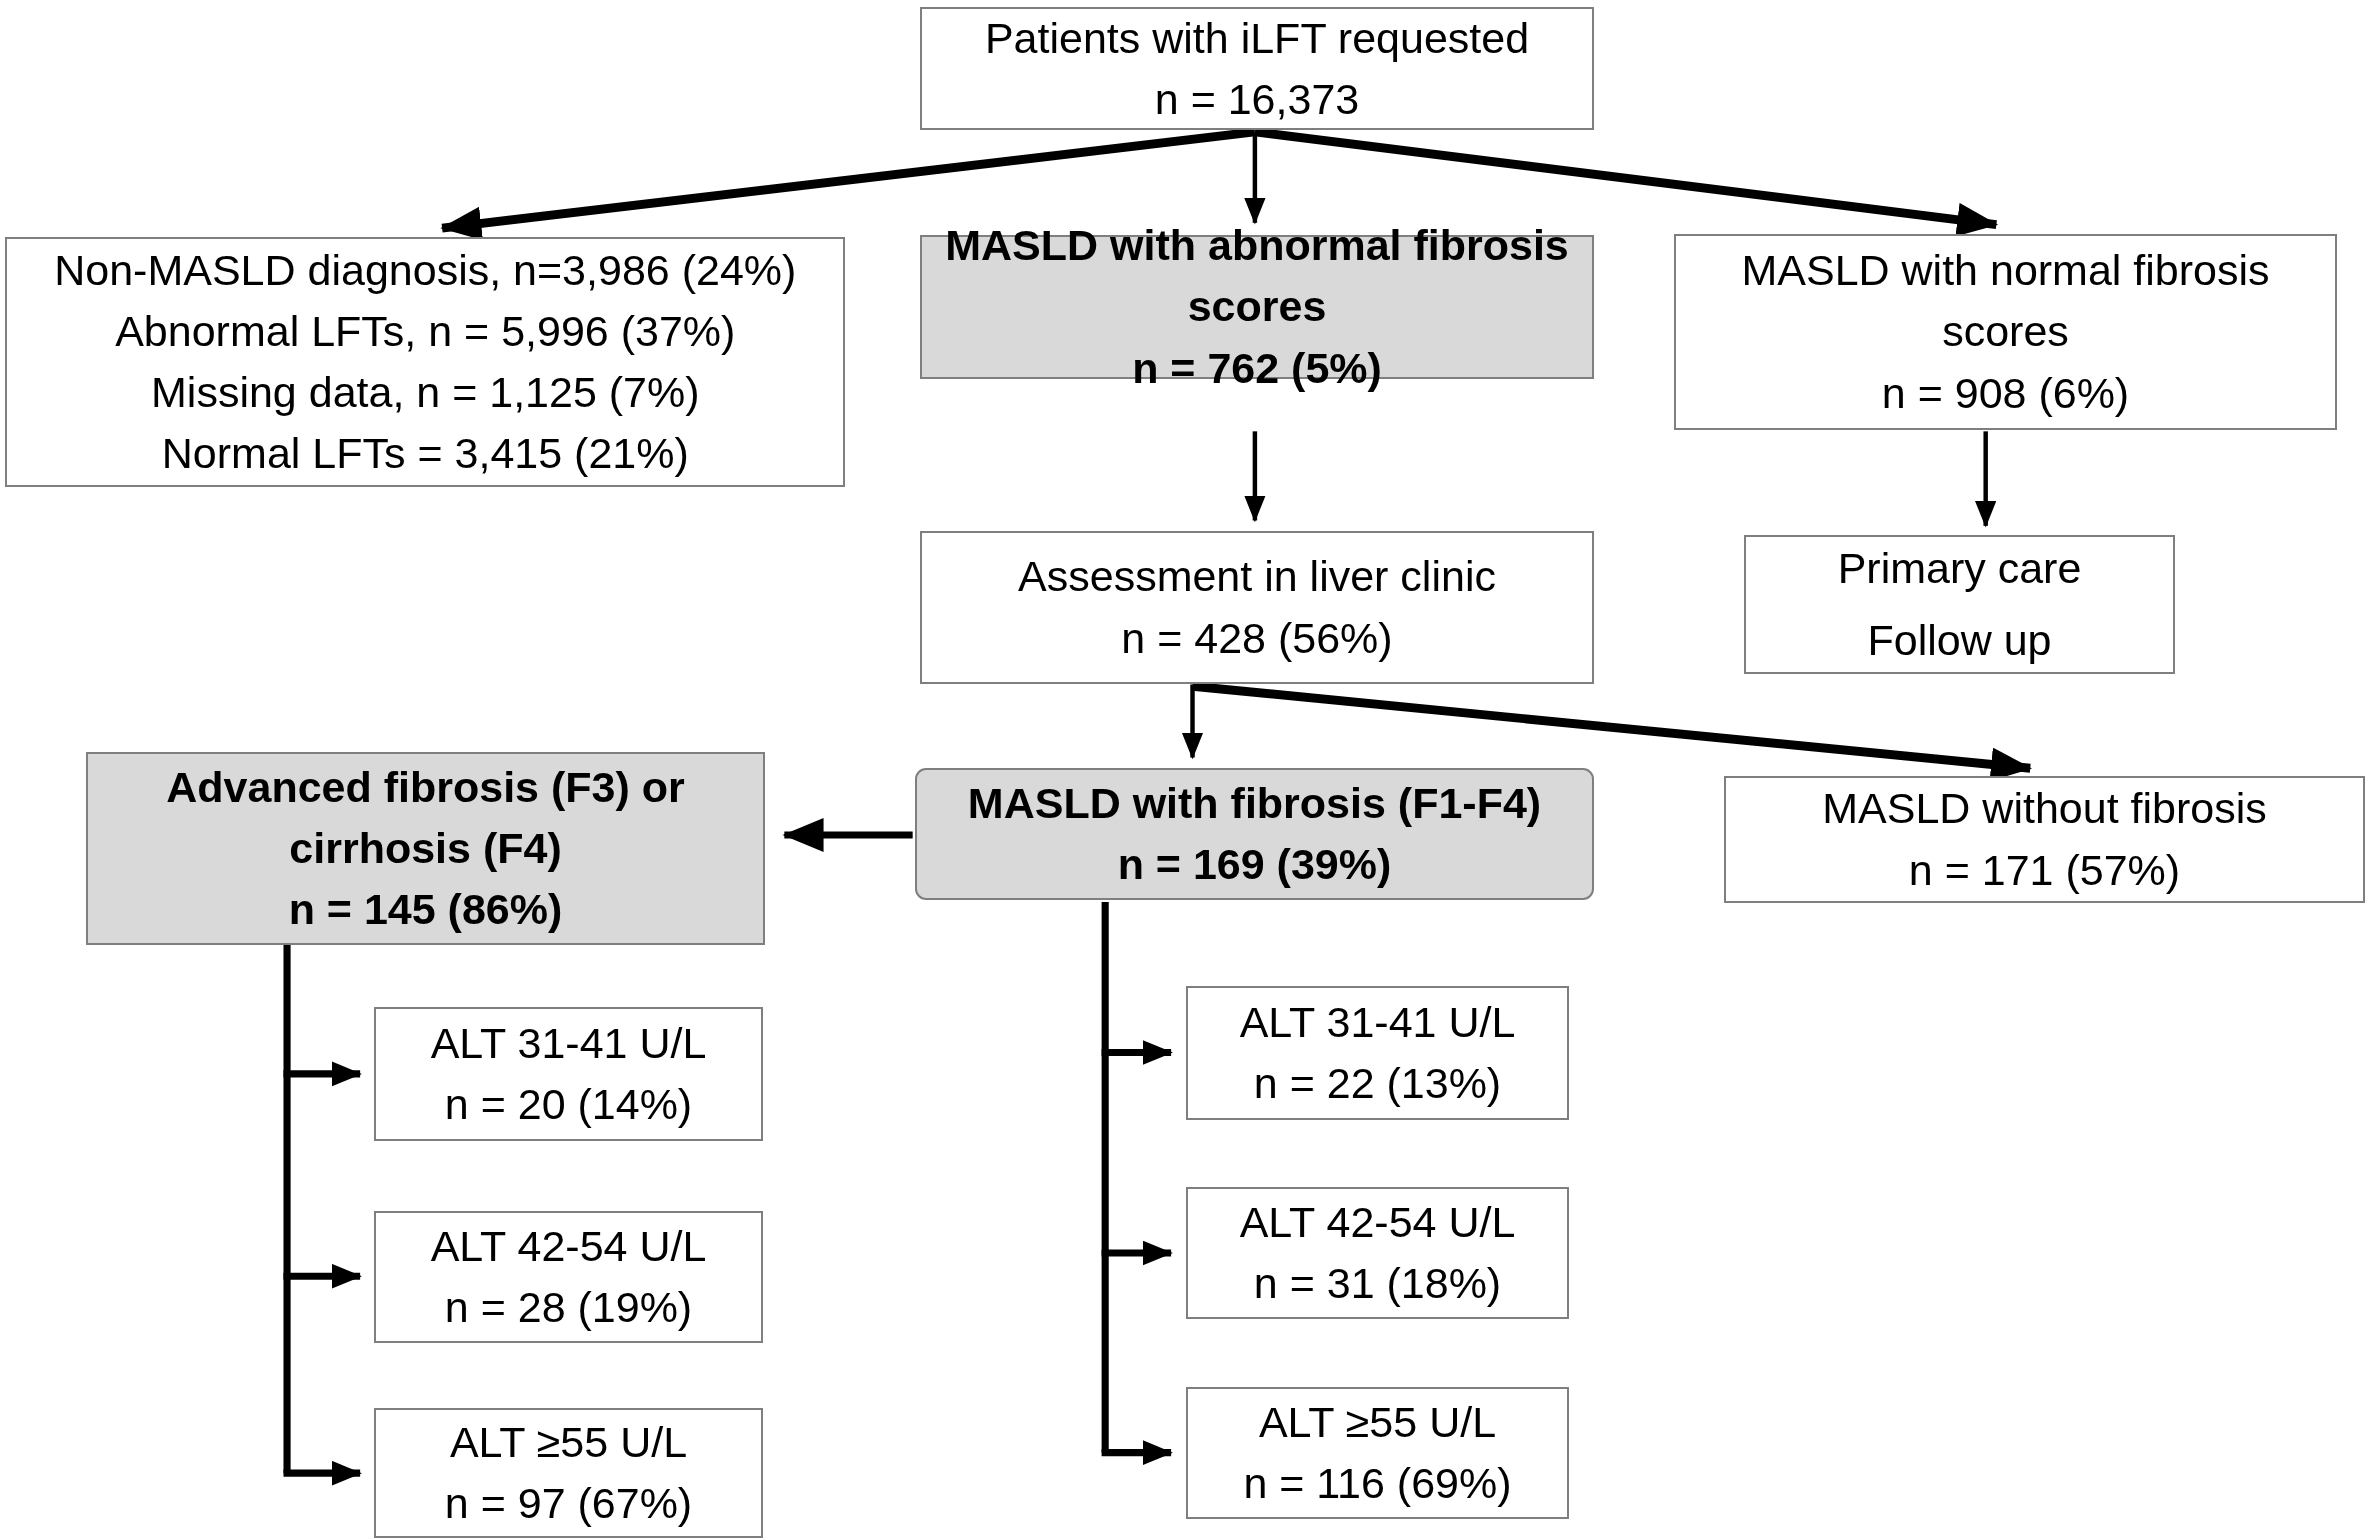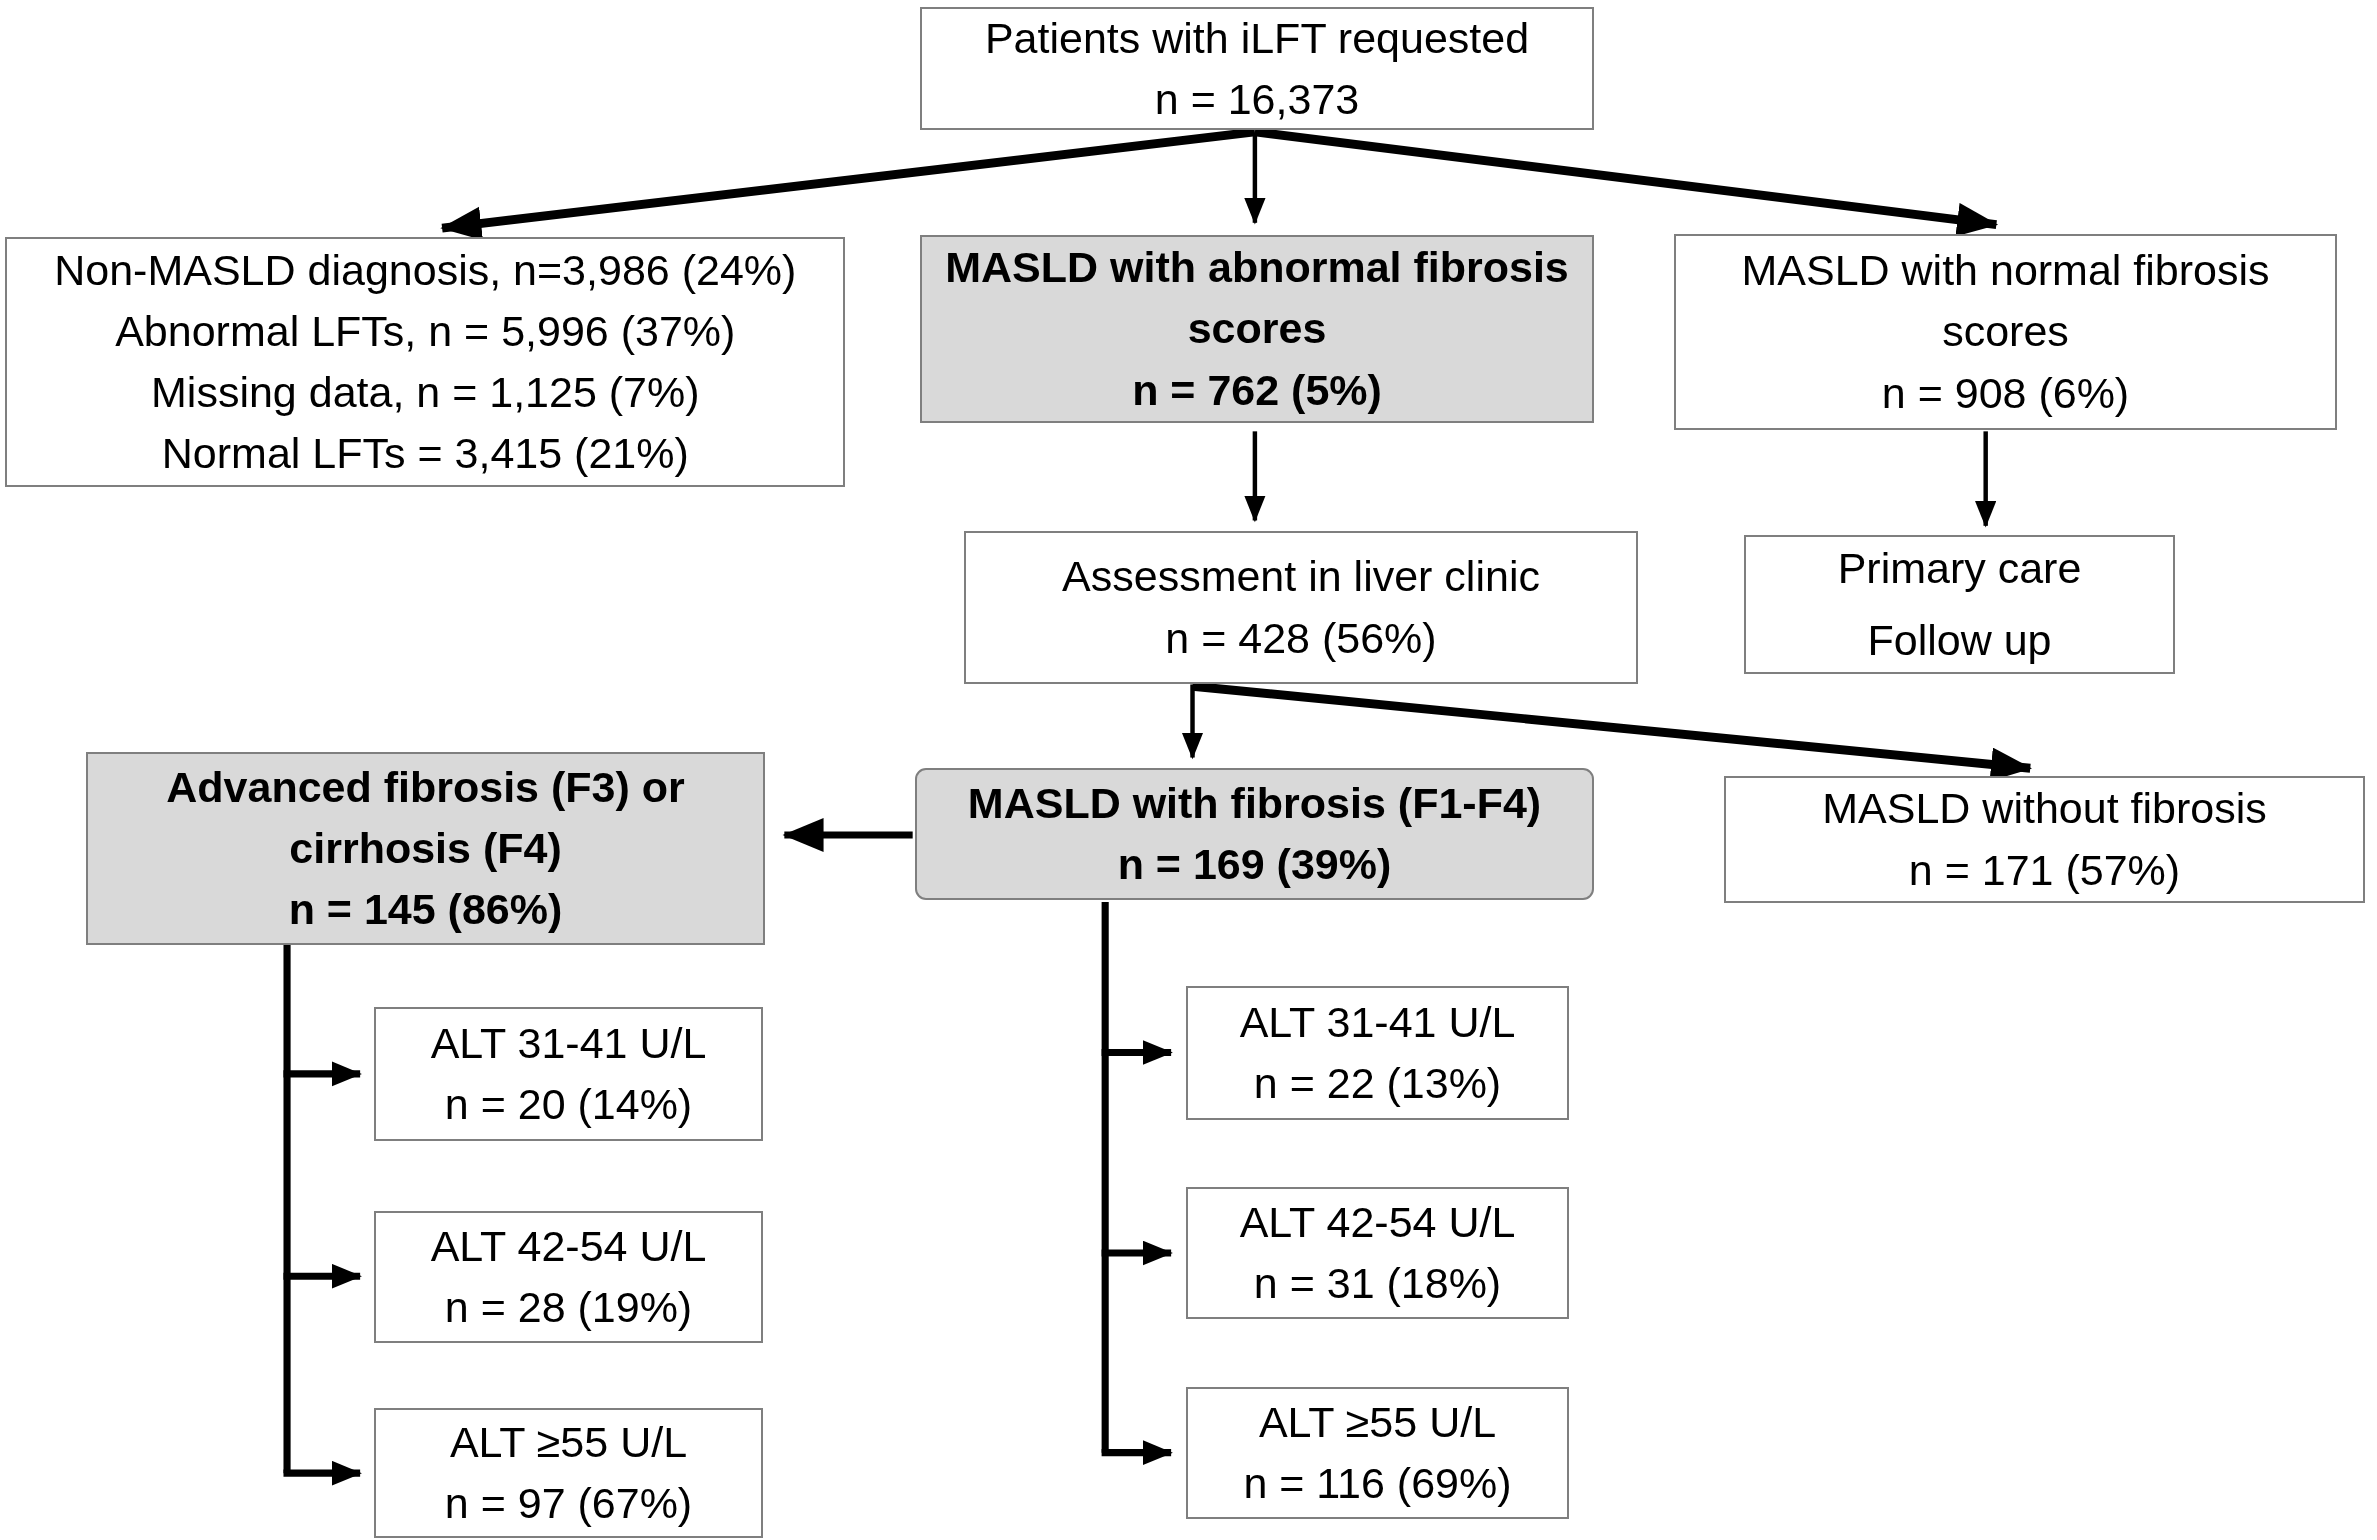--- a/index.html
+++ b/index.html
@@ -96,33 +96,33 @@
     <span>n = 16,373</span>
   </div>
 
   <div class="box" style="left:5.3px;top:237px;width:840px;height:250px;">
     <span>Non-MASLD diagnosis, n=3,986 (24%)</span>
     <span>Abnormal LFTs, n = 5,996 (37%)</span>
     <span>Missing data, n = 1,125 (7%)</span>
     <span>Normal LFTs = 3,415 (21%)</span>
   </div>
 
-  <div class="box gray" style="left:920px;top:235px;width:674px;height:188px;">
+  <div class="box gray" style="left:920px;top:235px;width:674px;height:144px;">
     <span>MASLD with abnormal fibrosis</span>
     <span>scores</span>
     <span>n = 762 (5%)</span>
   </div>
 
   <div class="box" style="left:1674px;top:234px;width:663px;height:196px;">
     <span>MASLD with normal fibrosis</span>
     <span>scores</span>
     <span>n = 908 (6%)</span>
   </div>
 
-  <div class="box" style="left:920px;top:531px;width:674px;height:153px;margin-left:44px;">
+  <div class="box" style="left:920px;top:531px;width:674px;height:153px;">
     <span>Assessment in liver clinic</span>
     <span>n = 428 (56%)</span>
   </div>
 
   <div class="box" style="left:1744px;top:535px;width:431px;height:139px;gap:10px;">
     <span>Primary care</span>
     <span>Follow up</span>
   </div>
 
   <div class="box gray" style="left:86px;top:752px;width:679px;height:193px;">

